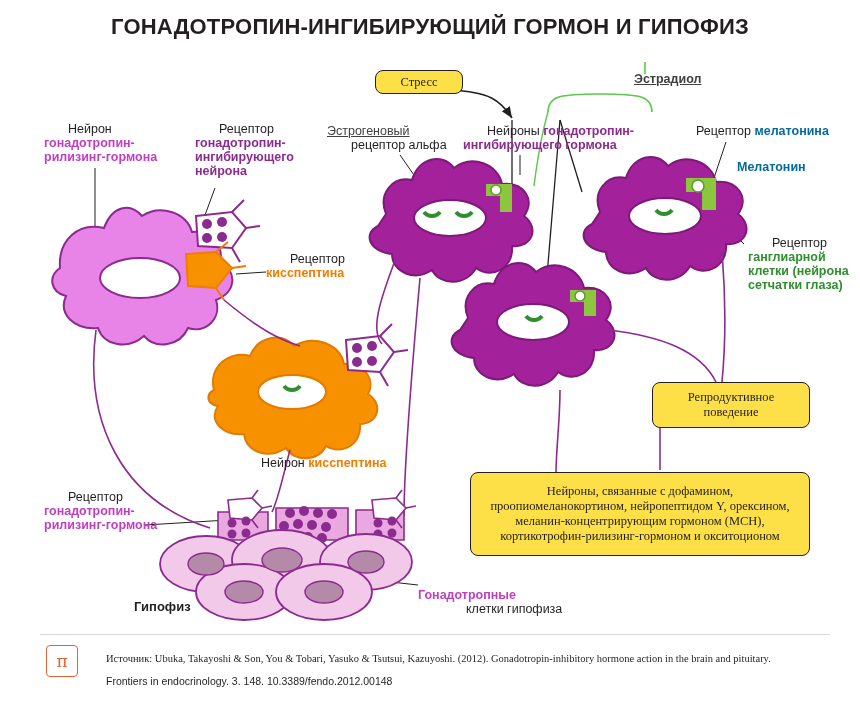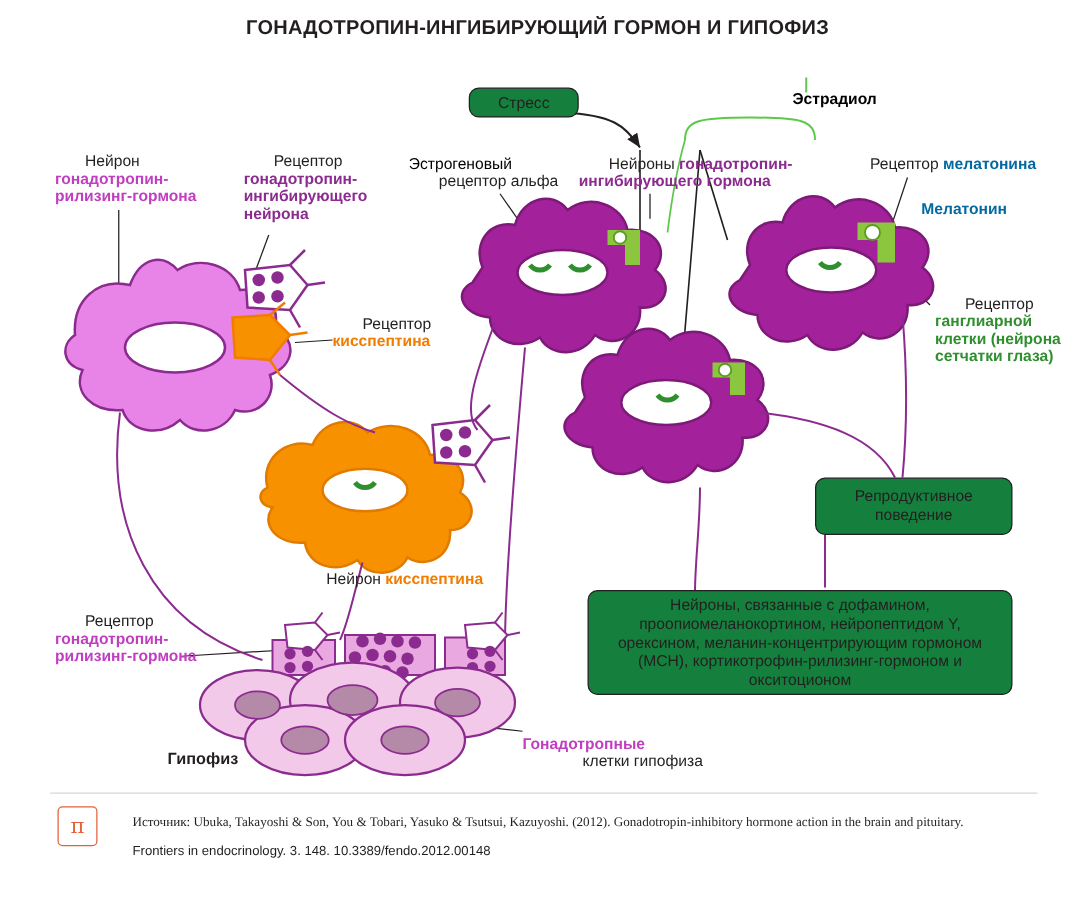--- a/index.html
+++ b/index.html
@@ -8,43 +8,44 @@
     background:#ffffff;
     font-family:"Liberation Sans", sans-serif;
     color:#231f20;
     position:relative;
     overflow:hidden;
   }
   #canvas{position:absolute;left:0;top:0;width:860px;height:724px;}
   .title{
     position:absolute;left:0;top:14px;width:860px;
     text-align:center;
-    font-size:16px;font-weight:bold;letter-spacing:0.2px;
+    font-size:22px;font-weight:bold;letter-spacing:0.2px;
     color:#231f20;
   }
   .lbl{position:absolute;font-size:12.5px;line-height:14px;}
   .b{font-weight:bold;}
   .violet{color:#8c2b8f;}
   .magenta{color:#c03ec0;}
   .orange{color:#f07d00;}
-  .green{color:#000000;}
+  .green{color:#404040;text-decoration:underline;}
   .darkgreen{color:#2f8f2f;}
   .olive{color:#0369a1;}
   .black{color:#231f20;margin-left:24px;}
   .box{
     position:absolute;
     border:1px solid #231f20;
     border-radius:8px;
-    background:#15803d;
+    background:#fde047;
     font-size:12.5px;
     line-height:15px;
     text-align:center;
     display:flex;align-items:center;justify-content:center;
     padding:4px 6px;
     box-sizing:border-box;
+    font-family:Liberation Serif, serif;
   }
   .sep{
     position:absolute;left:40px;top:634px;width:790px;height:1px;
     background:#d8d8d8;
   }
   .srclogo{
     position:absolute;left:46px;top:645px;width:30px;height:30px;
     border:1px solid #e2623a;border-radius:4px;
     color:#e2623a;font-size:17px;
     display:flex;align-items:center;justify-content:center;

